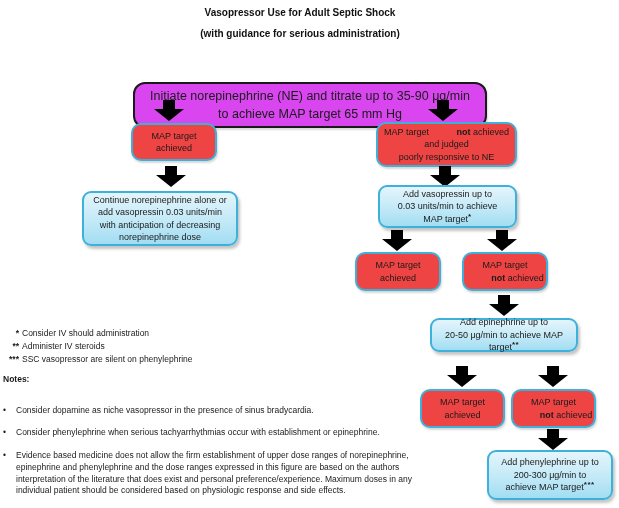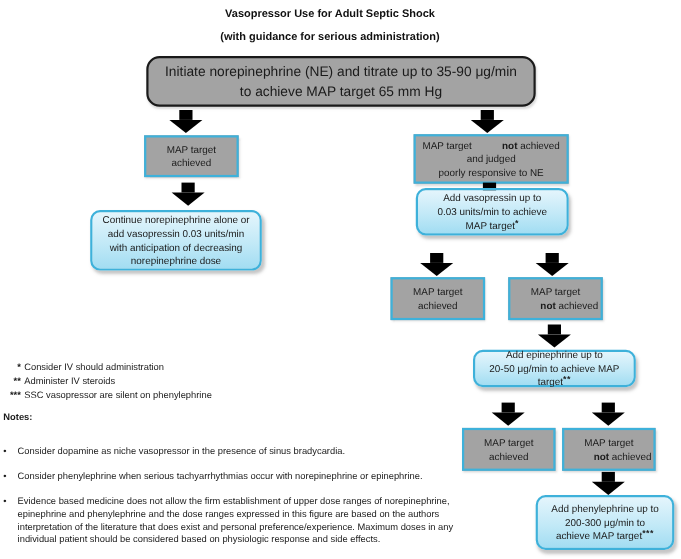--- a/index.html
+++ b/index.html
@@ -11,26 +11,27 @@
     position:absolute; top:3px; left:0; width:600px; text-align:center;
     font-weight:bold; font-size:10px; line-height:20.5px; color:#111;
   }
   .box {
     position:absolute; box-sizing:border-box;
     display:flex; align-items:center; justify-content:center;
     text-align:center;
   }
   .bt { white-space:pre-line; width:100%; }
   .box.start {
-    background:#a3a3a3; border:2.5px solid #1a1a1a; border-radius:12px;
+    background:#d946ef; border:2.5px solid #1a1a1a; border-radius:12px;
     font-size:12.5px; line-height:18.5px;
     box-shadow:1px 2px 2px rgba(150,150,150,0.35);
+    margin-top:31px;
   }
   .box.white {
-    background:#a3a3a3; border:2.2px solid #3eb1da; border-radius:0;
+    background:#ef4444; border:2.2px solid #3eb1da; border-radius:10px;
     font-size:9px; line-height:12.5px;
     box-shadow:1px 2px 2px rgba(140,140,140,0.35);
   }
   .box.blue {
     background:linear-gradient(180deg, #e4f5fc 0%, #c2e9f7 55%, #a2ddf2 100%);
     border:2px solid #3eb1da; border-radius:9px;
     font-size:9px; line-height:12.5px;
     box-shadow:2px 3px 3px rgba(110,110,110,0.4);
   }
   .box b { font-weight:bold;margin-left:25px; }
@@ -96,21 +97,21 @@
     <div class="bt"><span>MAP target </span><b>not</b><span> achieved
 and judged
 poorly responsive to NE</span></div>
   </div>
 
   <div class="arrow" style="left:430px; top:166px;">
       <div class="stem"></div>
       <div class="head"></div>
     </div>
 
-  <div class="box blue" style="left:378px; top:171px; width:139px; height:43px;">
+  <div class="box blue" style="left:378px; top:185px; width:139px; height:43px;">
     <div class="bt"><span>Add vasopressin up to
 0.03 units/min to achieve
 MAP target</span><sup>*</sup></div>
   </div>
 
   <div class="arrow" style="left:382px; top:230px;">
       <div class="stem"></div>
       <div class="head"></div>
     </div>
   <div class="arrow" style="left:487px; top:230px;">
@@ -185,21 +186,21 @@
   </div>
 
   <div class="notes">
     <div class="heading">Notes:</div>
     <div class="note-item">
       <span class="bullet">•</span>
       <span class="ntext">Consider dopamine as niche vasopressor in the presence of sinus bradycardia.</span>
     </div>
     <div class="note-item">
       <span class="bullet">•</span>
-      <span class="ntext">Consider phenylephrine when serious tachyarrhythmias occur with norepinephrine or epinephrine.</span>
+      <span class="ntext">Consider phenylephrine when serious tachyarrhythmias occur with establishment or epinephrine.</span>
     </div>
     <div class="note-item">
       <span class="bullet">•</span>
       <span class="ntext" style="max-width:402px;">Evidence based medicine does not allow the firm establishment of upper dose ranges of norepinephrine, epinephrine and phenylephrine and the dose ranges expressed in this figure are based on the authors interpretation of the literature that does exist and personal preference/experience. Maximum doses in any individual patient should be considered based on physiologic response and side effects.</span>
     </div>
   </div>
 
 </div>
 
 </body></html>

